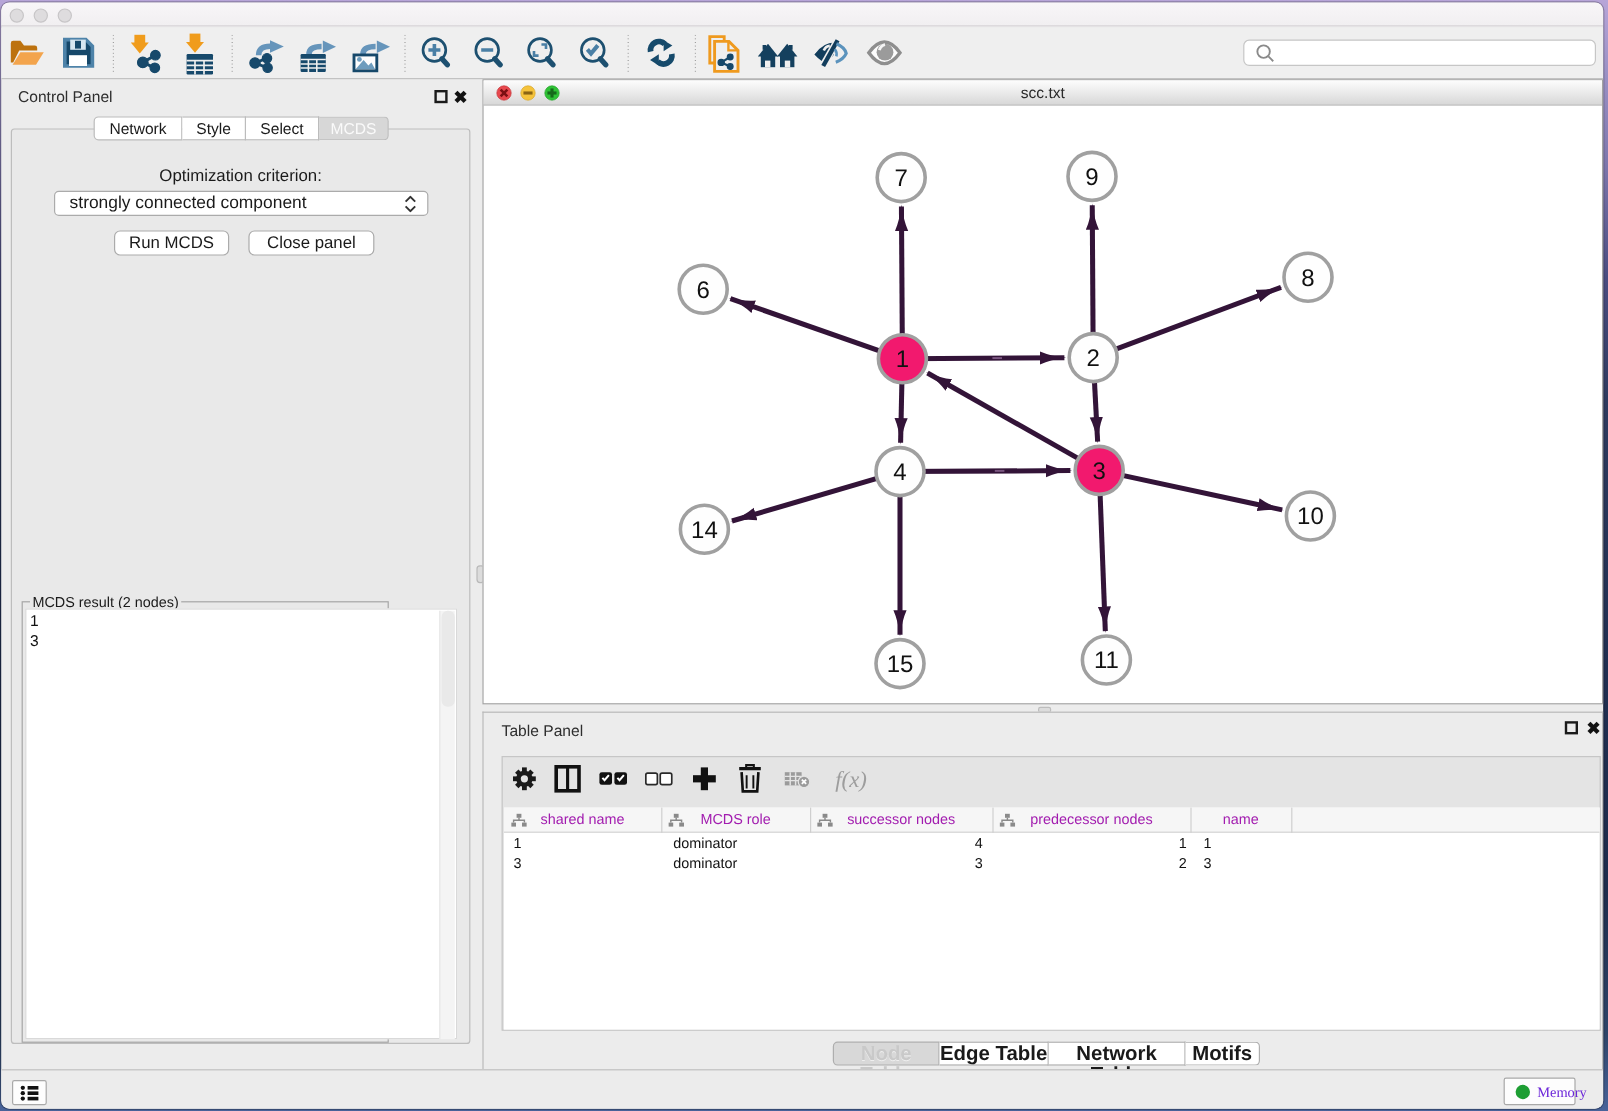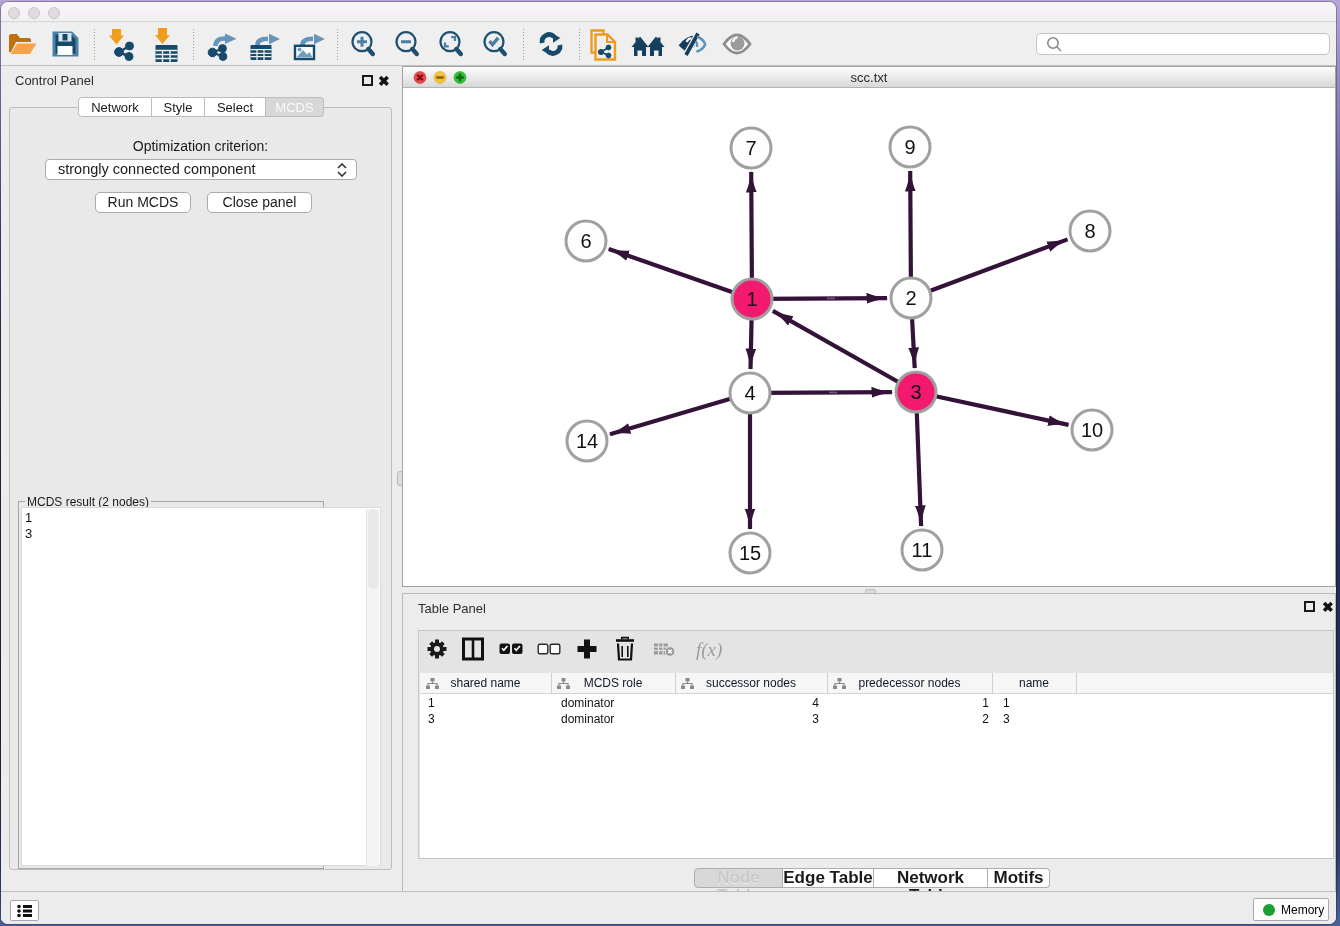--- a/index.html
+++ b/index.html
@@ -89,38 +89,38 @@
     position:absolute; left:401px; top:591px; width:934px; height:298px;
     background:#ececec; border:1px solid #b9b9b9; border-bottom:none;
   }
   #tp-title { position:absolute; left:15px; top:7px; font-size:13px; color:#2e2e2e; }
   #tp-box { position:absolute; left:15px; top:36px; width:916px; height:229px;
     background:#e4e4e4; border:1px solid #c6c6c6; }
   #tp-table { position:absolute; left:1px; top:42px; width:913px; height:185px; background:#fff; }
   #tp-header { position:absolute; left:0; top:0; width:100%; height:21px;
     background:#f6f6f6; border-bottom:1px solid #d4d4d4; }
   .hcell { position:absolute; top:0; height:21px; text-align:center; line-height:21px;
-    font-size:12px; color:#0f172a; }
+    font-size:12px; color:#a21caf; }
   .hdiv { position:absolute; top:0; width:1px; height:21px; background:#cfcfcf; }
   .trow { position:absolute; left:0; width:100%; height:16px; font-size:12px; color:#111; }
   .tcell { position:absolute; top:1px; }
   #tp-tabs { position:absolute; left:291px; top:274px; height:20px; display:flex; }
   .btab { height:20px; background:#fff; border:1px solid #aeaeae; border-left:none;
     font-size:17px; font-weight:bold; color:#1a1a1a; text-align:center; line-height:18px; }
   .btab.first { border-left:1px solid #aeaeae; border-radius:4px 0 0 4px; }
   .btab.last { border-radius:0 4px 4px 0; }
   .btab.sel { background:#d8d8d8; color:#c9c9c9; text-shadow:0 1px 0 #efefef; }
   
   #statusbar { position:absolute; left:0; top:889px; width:100%; height:33px;
     background:#ececec; border-top:1px solid #c0c0c0; }
   #sb-left { position:absolute; left:9px; top:8px; width:29px; height:21px;
     background:#fdfdfd; border:1px solid #a9a9a9; border-radius:2px; }
-  #sb-mem { position:absolute; left:1252px; top:6px; width:76px; height:23px;
+  #sb-mem { position:absolute; left:1252px; top:6px; width:60px; height:23px;
     background:#fdfdfd; border:1px solid #a9a9a9; border-radius:2px;
-    font-size:12px; color:#000000; }
+    font-size:12px; color:#6d28d9;font-family:Liberation Serif, serif; }
 </style>
 </head>
 <body>
 <div id="window">
   <div id="titlebar">
     <div class="tl-dot" style="left:7px"></div>
     <div class="tl-dot" style="left:27px"></div>
     <div class="tl-dot" style="left:47px"></div>
   </div>
 

